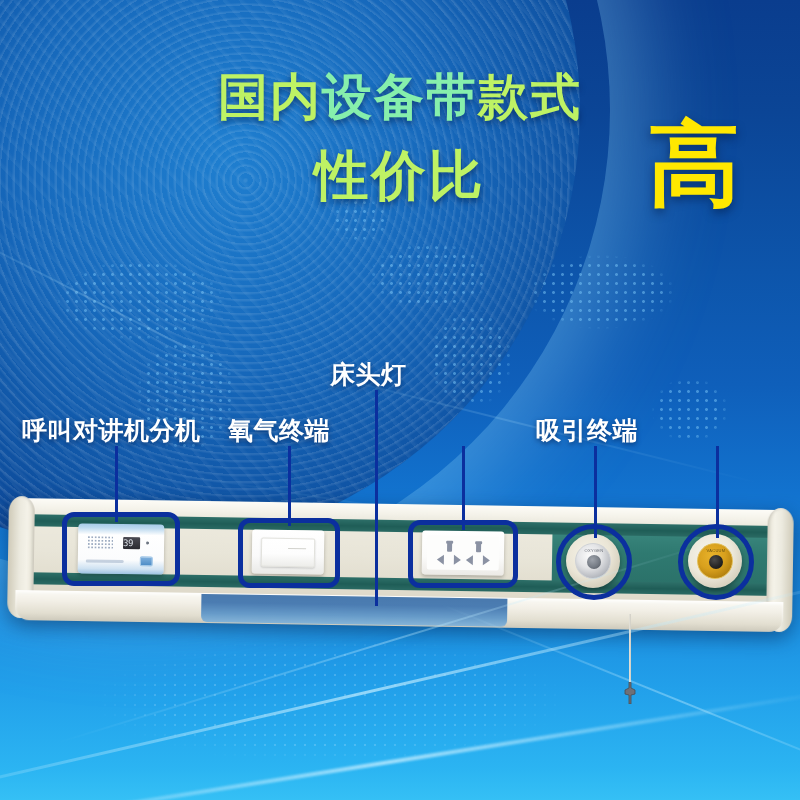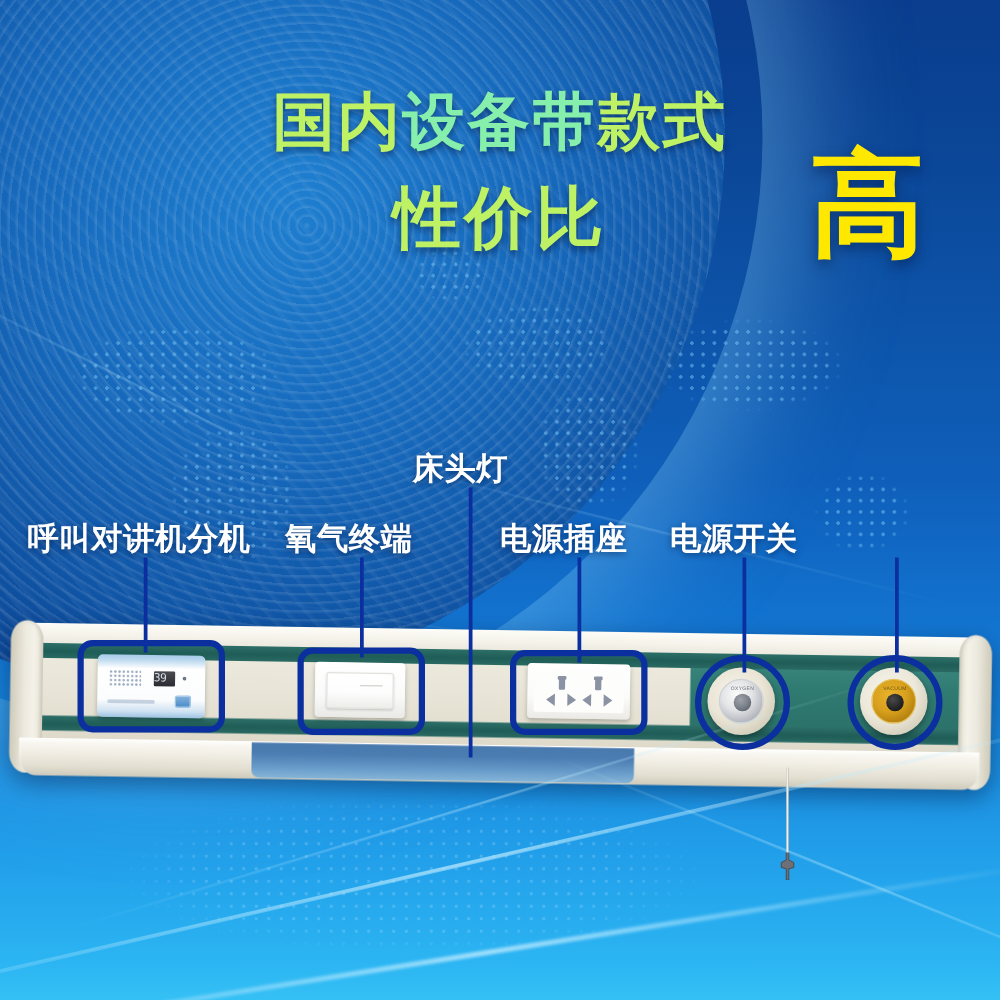--- a/index.html
+++ b/index.html
@@ -338,24 +338,23 @@
 
     <div class="callout" style="left:22px;top:414px;">呼叫对讲机分机</div>
     <div class="leader" style="left:115px;top:446px;height:76px;"></div>
 
     <div class="callout" style="left:228px;top:414px;">氧气终端</div>
     <div class="leader" style="left:288px;top:446px;height:80px;"></div>
 
     <div class="callout" style="left:330px;top:358px;">床头灯</div>
     <div class="leader" style="left:375px;top:390px;height:216px;"></div>
 
-    <div class="callout" style="left:400px;top:414px;">电源插座</div>
     <div class="leader" style="left:462px;top:446px;height:84px;"></div>
 
-    <div class="callout" style="left:536px;top:414px;">电源开关</div>
+    <div class="callout" style="left:536px;top:414px;">吸引终端</div>
     <div class="leader" style="left:594px;top:446px;height:92px;"></div>
 
     <div class="leader" style="left:716px;top:446px;height:92px;"></div>
 
     <div class="hl-box" style="left:62px;top:512px;width:118px;height:74px;"></div>
     <div class="hl-box" style="left:238px;top:518px;width:102px;height:70px;"></div>
     <div class="hl-box" style="left:408px;top:520px;width:110px;height:68px;"></div>
     <div class="hl-circle" style="left:556px;top:524px;width:76px;height:76px;"></div>
     <div class="hl-circle" style="left:678px;top:524px;width:76px;height:76px;"></div>
   </div>

